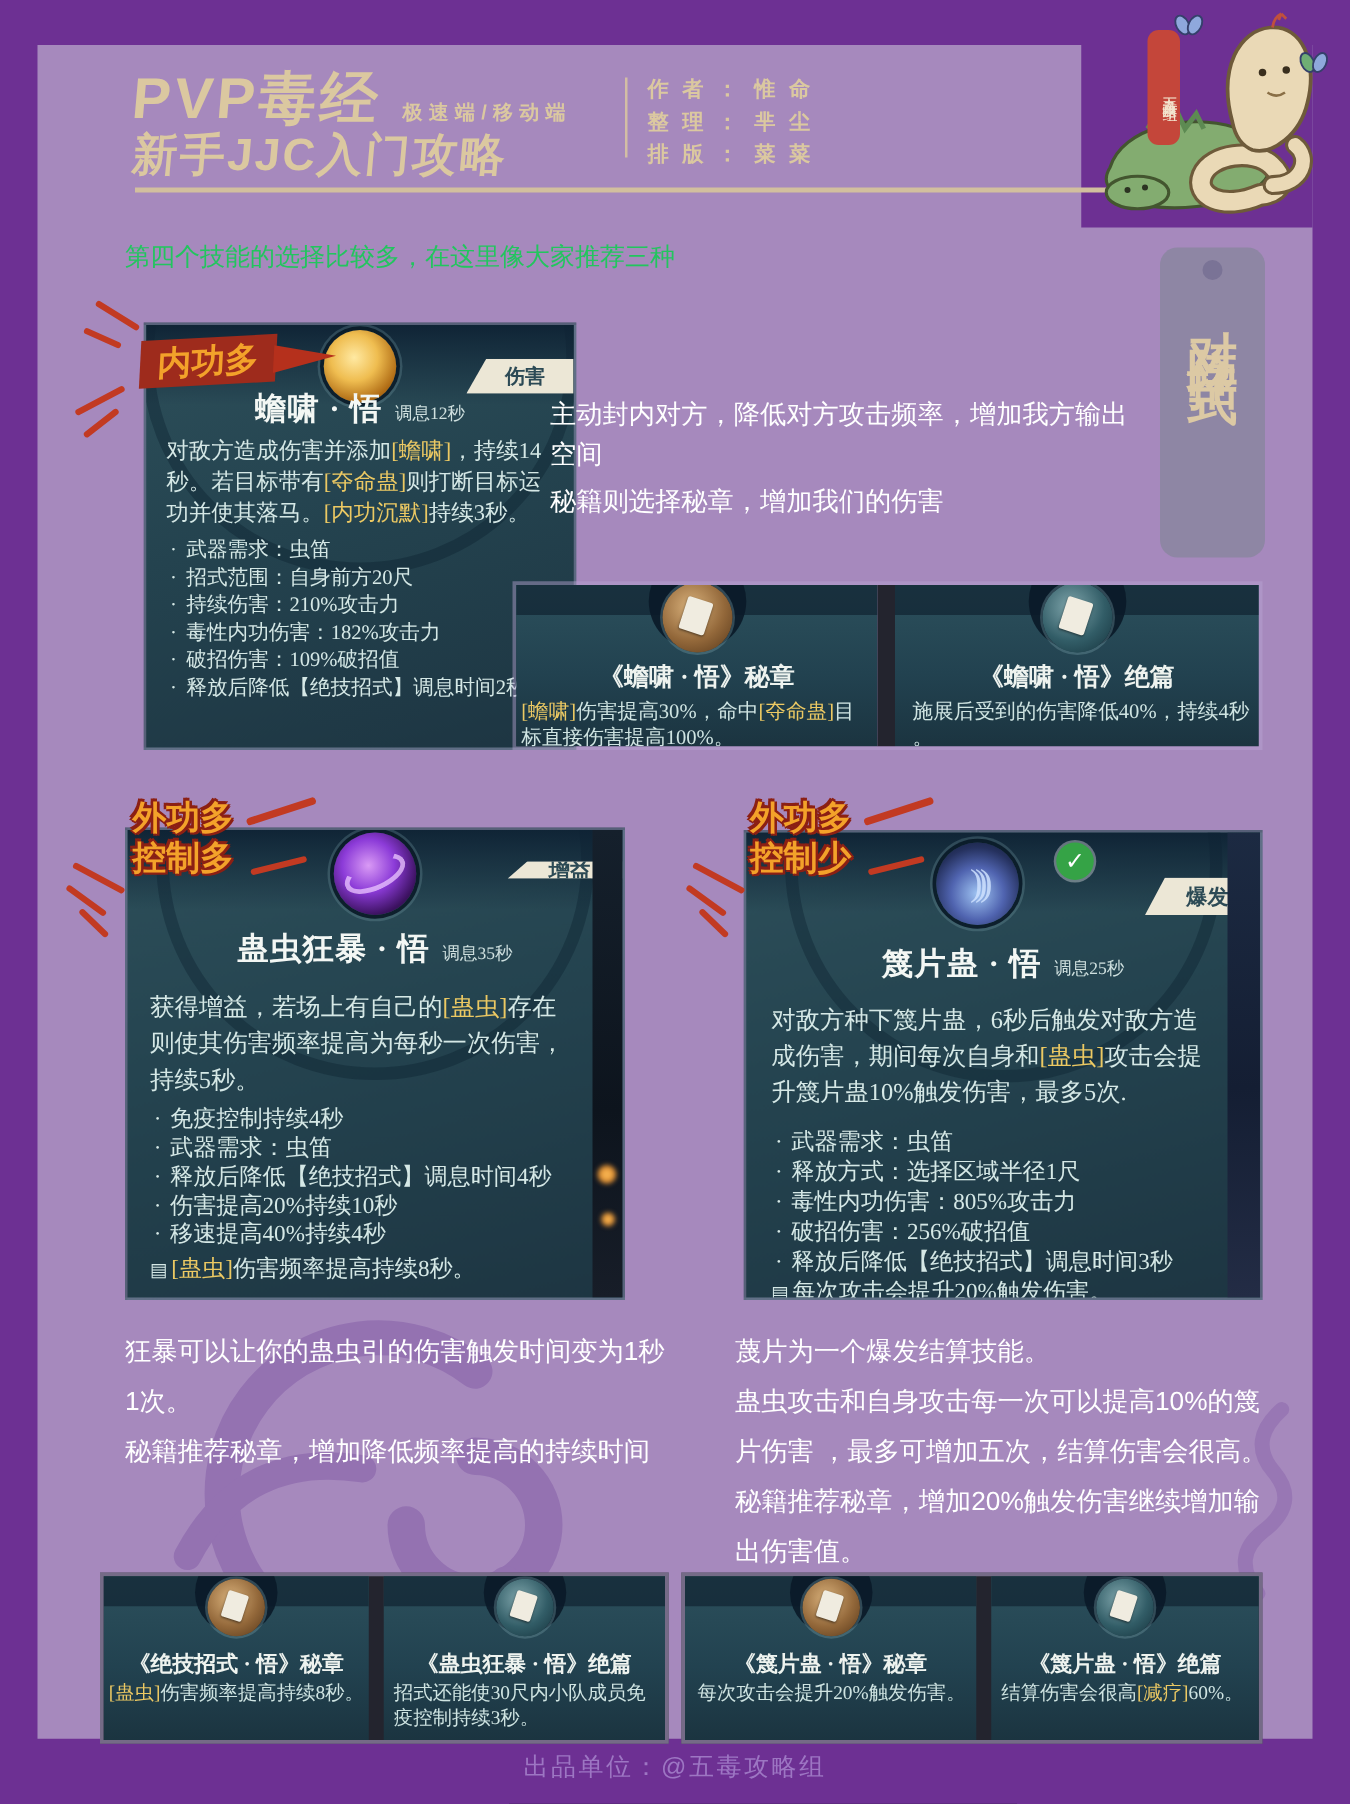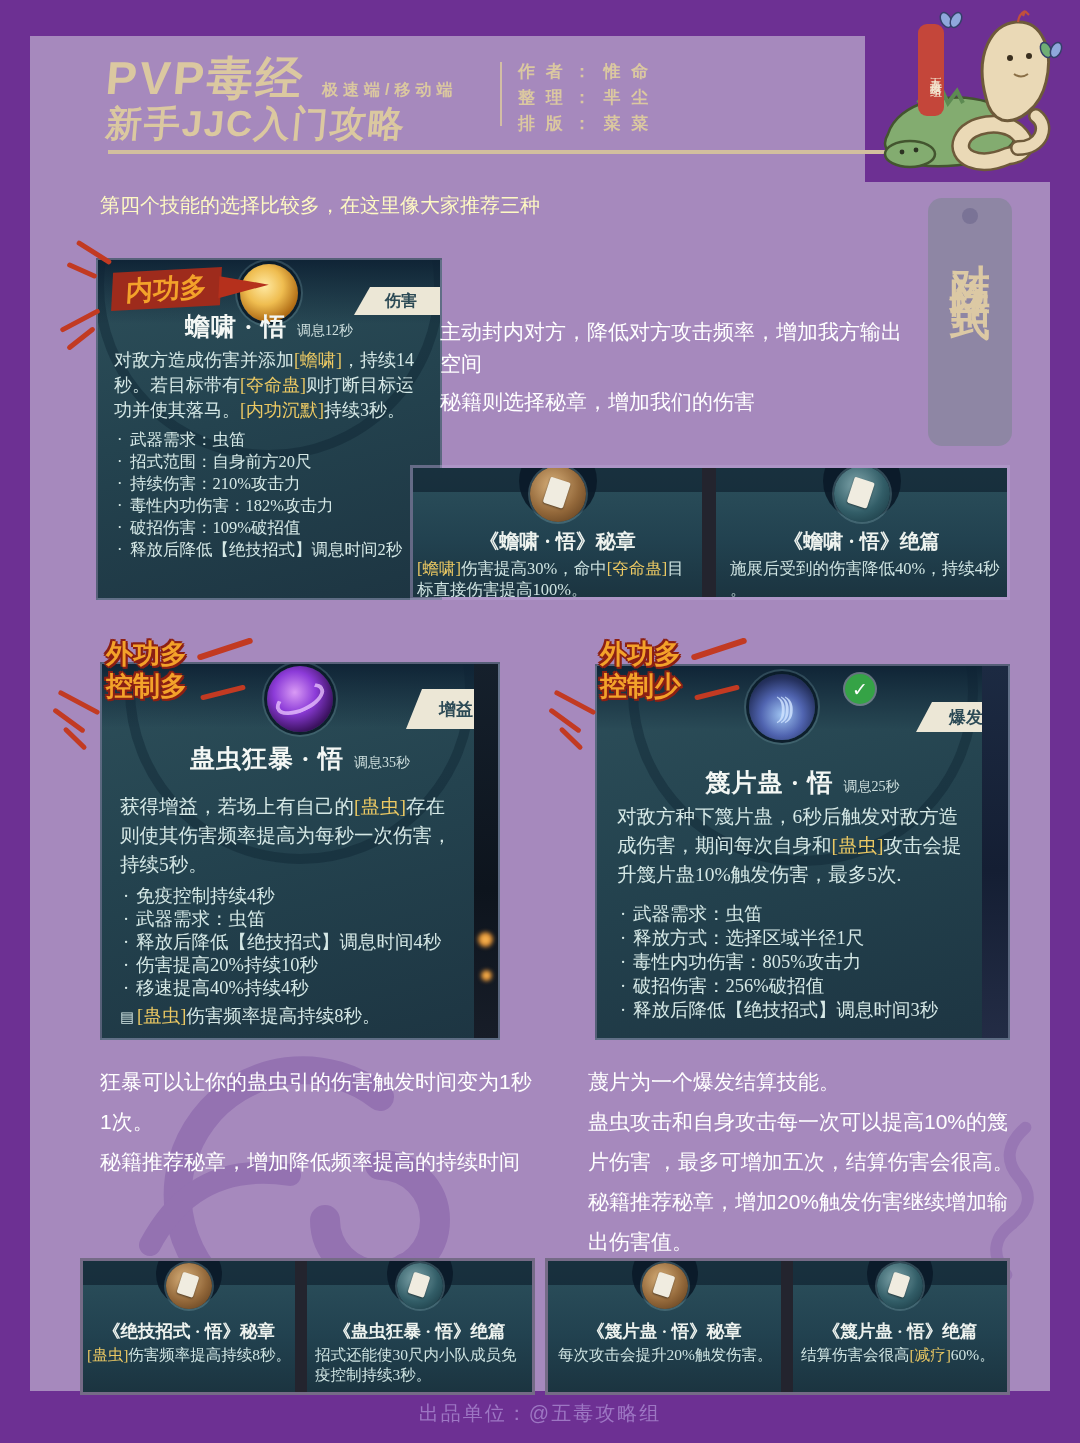--- a/index.html
+++ b/index.html
@@ -24,21 +24,21 @@
   #mascot-badge{position:absolute;left:918px;top:24px;width:26px;height:92px;background:#c4463a;border-radius:9px;
     color:#f3e6cf;font-size:12px;letter-spacing:2px;writing-mode:vertical-rl;text-align:center;padding-top:6px;box-sizing:border-box;}
 
   
   #side-tab{position:absolute;left:928px;top:198px;width:84px;height:248px;background:#8e86a4;border-radius:14px;}
   #side-tab .hole{position:absolute;left:50%;top:10px;transform:translateX(-50%);width:16px;height:16px;border-radius:50%;background:#7a7396;}
   #side-tab .vtext{position:absolute;left:50%;top:34px;transform:translateX(-50%);writing-mode:vertical-rl;
     font-family:"Liberation Serif",serif;font-size:40px;color:#dcc9a4;letter-spacing:12px;font-weight:700;}
 
   
-  #intro{position:absolute;left:100px;top:192px;font-size:20px;color:#fef9c3;}
+  #intro{position:absolute;left:100px;top:192px;font-size:20px;color:#22c55e;}
 
   
   .card{position:absolute;background:linear-gradient(165deg,#2d4f5a 0%,#24434f 45%,#1d3542 100%);
         overflow:hidden;border:2px solid rgba(195,175,220,.35);box-sizing:border-box;
         font-family:"Liberation Serif",serif;}
   .card .topstrip{position:absolute;left:0;top:0;right:0;height:64px;
         background:linear-gradient(180deg,rgba(14,34,52,.95),rgba(14,34,52,0));}
   .card .ring{position:absolute;left:50%;top:-150px;transform:translateX(-50%);width:330px;height:330px;
         border:10px solid rgba(10,28,42,.35);border-radius:50%;}
   .skill-icon{position:absolute;left:50%;transform:translateX(-50%);border-radius:50%;
@@ -50,47 +50,47 @@
   .title-row .nm{font-size:25px;font-weight:700;letter-spacing:1px;}
   .title-row .cd{font-size:14px;color:#cfe0df;margin-left:10px;}
   .body{position:absolute;color:#d5e8e6;}
   .rl{position:relative;}
   .rl.para{margin-bottom:6px;}
   .rl.bullet{padding-left:16px;}
   .rl.bullet::before{content:"·";position:absolute;left:3px;}
   .g{color:#ecc963;}
   .bk{color:#d5e8e6;font-size:.8em;margin-right:3px;}
 
-  #card1{left:96px;top:258px;width:346px;height:342px;}
+  #card1{left:115px;top:258px;width:346px;height:342px;}
   #card1 .skill-icon{top:4px;width:58px;height:58px;background:radial-gradient(circle at 42% 38%,#ffe9a2,#efbd50 38%,#b06c15 72%,#6e3c08);}
   #card1 .badge{top:27px;width:86px;height:28px;font-size:16px;}
   #card1 .title-row{top:50px;}
   #card1 .body{top:88px;left:16px;right:12px;}
   #card1 .rl.para{font-size:18px;line-height:25px;}
   #card1 .rl{font-size:16.5px;line-height:22px;}
 
   #card2{left:100px;top:662px;width:400px;height:378px;}
   #card2 .skill-icon{top:2px;width:66px;height:66px;background:radial-gradient(circle at 42% 40%,#d99af5,#8c3bd8 38%,#3c1260 72%,#180727);}
   #card2 .swirl{position:absolute;left:50%;top:35px;transform:translate(-50%,-50%) rotate(-25deg);width:44px;height:18px;
         border-radius:50%;border:4px solid rgba(236,200,255,.75);border-top-color:transparent;}
-  #card2 .badge{top:25px;width:92px;height:40px;font-size:17px;}
+  #card2 .badge{top:25px;width:92px;height:14px;font-size:17px;}
   #card2 .title-row{top:78px;}
   #card2 .body{top:128px;left:18px;right:36px;}
   #card2 .rl.para{font-size:19.5px;line-height:29px;}
   #card2 .rl{font-size:18.5px;line-height:23px;}
   #card2 .rl.foot{margin-top:4px;line-height:24px;}
   .edge-strip{position:absolute;top:0;bottom:0;}
   #card2 .edge-strip{right:0;width:24px;background:linear-gradient(180deg,#15202c,#0d141d 60%,#171d28);}
   .dot{position:absolute;border-radius:50%;background:radial-gradient(#ffc25e,#c96a12);filter:blur(2px);}
 
   #card3{left:595px;top:664px;width:415px;height:376px;}
   #card3 .skill-icon{left:45%;top:8px;width:66px;height:66px;background:radial-gradient(circle at 50% 62%,#9fc4f2,#5064b0 40%,#25315e 70%,#0e1830);}
   #card3 .wisps{position:absolute;left:45%;top:41px;transform:translate(-50%,-50%);font-size:30px;color:#cfe2ff;opacity:.85;letter-spacing:-6px;}
   #card3 .badge{top:36px;width:92px;height:30px;font-size:17px;}
-  #card3 .title-row{top:100px;}
+  #card3 .title-row{top:88px;}
   #card3 .body{top:136px;left:20px;right:42px;}
   #card3 .rl.para{font-size:19.5px;line-height:29px;margin-bottom:13px;}
   #card3 .rl{font-size:18.5px;line-height:24px;}
   #card3 .edge-strip{right:0;width:26px;background:linear-gradient(180deg,#1c2a42,#141e33 55%,#232c45);}
   .check{position:absolute;width:30px;height:30px;border-radius:50%;background:#35a346;color:#fff;
          font-size:19px;font-weight:700;display:flex;align-items:center;justify-content:center;
          font-family:"DejaVu Sans",sans-serif;box-shadow:0 0 0 2px rgba(255,255,255,.35);}
 
   
   .skill-label{position:absolute;z-index:5;font-weight:900;font-size:27px;color:#f3a22a;line-height:1.2;
@@ -315,20 +315,21 @@
     <div class="title-row">
       <span class="nm">篾片蛊 · 悟</span><span class="cd">调息25秒</span>
     </div>
     <div class="body">
         <div class="rl para"><span>对敌方种下篾片蛊，6秒后触发对敌方造成伤害，期间每次自身和</span><span class="g">[蛊虫]</span><span>攻击会提升篾片蛊10%触发伤害，最多5次.</span></div>
         <div class="rl bullet"><span>武器需求：虫笛</span></div>
         <div class="rl bullet"><span>释放方式：选择区域半径1尺</span></div>
         <div class="rl bullet"><span>毒性内功伤害：805%攻击力</span></div>
         <div class="rl bullet"><span>破招伤害：256%破招值</span></div>
         <div class="rl bullet"><span>释放后降低【绝技招式】调息时间3秒</span></div>
+        <div class="rl foot"><span class="bk">▤</span><span>每次攻击会提升20%触发伤害。</span></div>
       </div>
     <div class="edge-strip"></div>
   </div>
   <div id="label3" class="skill-label">
     <div>外功多</div>
     <div>控制少</div>
   </div>
   <div class="stroke" style="left:690px;top:646px;width:58px;height:6px;transform:rotate(-18deg);"></div>
   <div class="stroke" style="left:694px;top:690px;width:46px;height:5px;transform:rotate(-14deg);"></div>
   <div class="stroke" style="left:552px;top:700px;width:46px;height:5px;transform:rotate(28deg);"></div>

